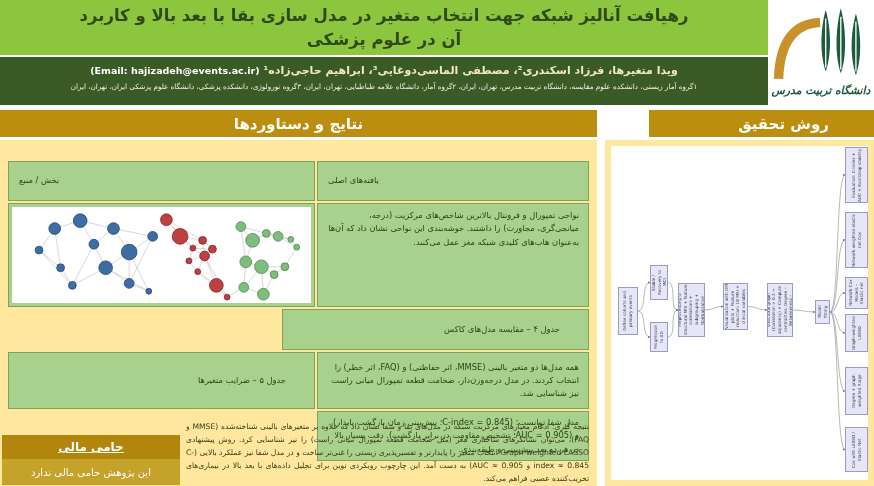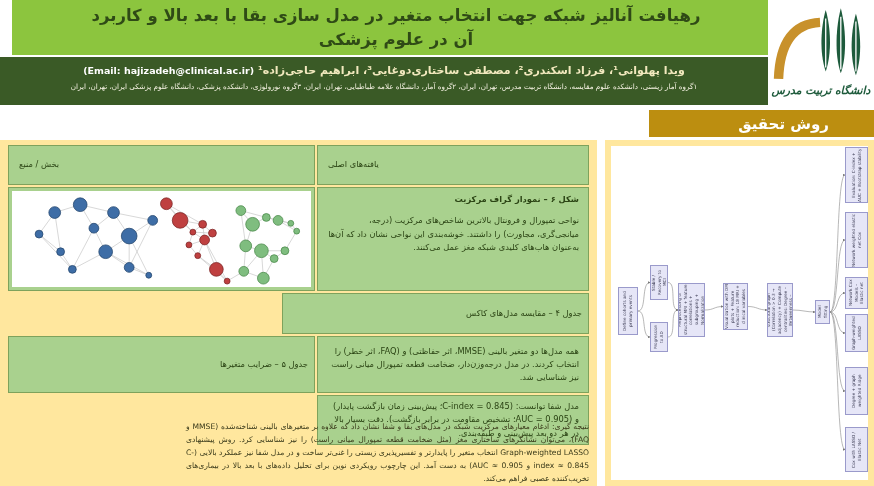--- a/index.html
+++ b/index.html
@@ -3,21 +3,21 @@
 <meta charset="utf-8">
 <style>
   html,body{margin:0;padding:0;background:#ffffff;}
   .poster{
     position:relative; width:874px; height:486px; overflow:hidden;
     font-family:"DejaVu Sans","Liberation Sans",sans-serif;
     background:#ffffff;
   }
   
   .title-band{
-    position:absolute; left:12px; top:0; width:768px; height:55px;
+    position:absolute; left:0; top:0; width:768px; height:55px;
     background:#8CC53E; display:flex; align-items:center; justify-content:center;
   }
   .title-band .title{
     direction:rtl; text-align:center; font-weight:bold; font-size:16.5px;
     line-height:1.45; color:#2F4A16; padding:0 70px;
   }
   .authors-band{
     position:absolute; left:0; top:57px; width:768px; height:48px;
     background:#3A5A26; color:#fff;
   }
@@ -47,29 +47,29 @@
   #method-panel{ left:605px; width:269px; }
   
   .rtable{ position:absolute; left:8px; top:5px; width:581px; direction:rtl; }
   .rrow{ display:flex; gap:2px; margin-bottom:2px; }
   .rcell{
     background:#A9D18E; border:1px solid #7EA25C; box-sizing:border-box;
     color:#2B4414; font-size:8.3px; line-height:1.6; direction:rtl;
   }
   .c-find{ width:272px; }
   .c-src{ width:307px; }
-  .hrow .rcell{ height:40px; display:flex; align-items:center; }
+  .hrow .rcell{ height:40px; display:flex; align-items:center;margin-top:16px; }
   .hrow .rcell span{ padding:0 10px; }
   .hrow .rcell{ direction:ltr; } 
   .cell-pad{ padding:5px 9px; text-align:right; }
   .row1 .rcell{ height:104px; }
   .row2 .rcell{ height:41px; display:flex; align-items:center; }
   .row3 .rcell{ height:57px; display:flex; align-items:center; }
   .row4 .rcell{ height:50px; display:flex; align-items:center; }
-  .src-label{ width:100%; text-align:right; padding:0 6px; }
+  .src-label{ width:100%; text-align:right; padding:0 28px; }
   .fig-box{
     position:relative; margin:3px; width:calc(100% - 6px); height:calc(100% - 6px);
     background:#ffffff; overflow:hidden;
   }
   .find-title{ font-weight:bold; margin-bottom:8px; }
   
   .conclusion{
     position:absolute; left:186px; top:274px; width:403px; direction:rtl;
     text-align:justify; font-size:7.6px; line-height:1.72; color:#3a3a1a;margin-top:6px;
   }
@@ -103,58 +103,60 @@
 <body>
 
 <div class="poster">
 
   <div class="title-band">
     <div class="title">رهیافت آنالیز شبکه جهت انتخاب متغیر در مدل سازی بقا با بعد بالا و کاربرد آن در علوم پزشکی</div>
   </div>
 
   <div class="authors-band">
     <div class="authors-line">
-      <span class="names">ویدا پهلوانی¹، فرزاد اسکندری²، مصطفی ساختاری‌دوغایی³، ابراهیم حاجی‌زاده¹</span>
-      <span class="email" dir="ltr">(Email: hajizadeh@clinical.ac.ir)</span>
+      <span class="names">ویدا متغیرها، فرزاد اسکندری²، مصطفی الماسی‌دوغایی³، ابراهیم حاجی‌زاده¹</span>
+      <span class="email" dir="ltr">(Email: hajizadeh@events.ac.ir)</span>
     </div>
     <div class="affil-line">۱گروه آمار زیستی، دانشکده علوم مقایسه، دانشگاه تربیت مدرس، تهران، ایران، ۲گروه آمار، دانشگاه علامه طباطبایی، تهران، ایران، ۳گروه نورولوژی، دانشکده پزشکی، دانشگاه علوم پزشکی ایران، تهران، ایران</div>
   </div>
 
   <div class="logo-area">
     <svg width="100" height="100" viewBox="0 0 106 105">
       <path d="M 8 80 Q 10 22 52 20" fill="none" stroke="#C8912B" stroke-width="10"></path>
       <path d="M 58 72 C 51 52 53 24 58 7 C 63 24 65 52 58 72 Z" fill="#1E5B3C"></path>
       <path d="M 74 74 C 67 54 69 24 74 5 C 79 24 81 54 74 74 Z" fill="#1E5B3C"></path>
       <path d="M 90 76 C 83 56 85 28 90 11 C 95 28 97 56 90 76 Z" fill="#1E5B3C"></path>
       <line x1="58" y1="16" x2="58" y2="68" stroke="#ffffff" stroke-width="1.4"></line>
       <line x1="74" y1="14" x2="74" y2="70" stroke="#ffffff" stroke-width="1.4"></line>
       <line x1="90" y1="19" x2="90" y2="72" stroke="#ffffff" stroke-width="1.4"></line>
       <text x="53" y="96" text-anchor="middle" font-size="11.5" font-weight="bold" fill="#1E5B3C" font-style="italic">دانشگاه تربیت مدرس</text>
     </svg>
   </div>
 
+  <div id="results-header" class="section-header">
+    <span>نتایج و دستاوردها</span>
+  </div>
   <div id="method-header" class="section-header">
     <span>روش تحقیق</span>
   </div>
 
   <div id="results-panel" class="panel">
 
     <div class="rtable">
       <div class="rrow hrow">
         <div class="rcell c-find">
           <span>یافته‌های اصلی</span>
         </div>
         <div class="rcell c-src">
           <span>بخش / منبع</span>
         </div>
       </div>
 
       <div class="rrow row1">
         <div class="rcell c-find cell-pad">
-          <div class="find-title">شکل ۶ – نمودار گراف مرکزیت</div>
           <div>نواحی تمپورال و فرونتال بالاترین شاخص‌های مرکزیت (درجه، میانجی‌گری، مجاورت) را داشتند. خوشه‌بندی این نواحی نشان داد که آن‌ها به‌عنوان هاب‌های کلیدی شبکه مغز عمل می‌کنند.</div>
         </div>
         <div class="rcell c-src" style="padding:0;">
           <div class="fig-box">
             <svg id="net-svg" width="100%" height="100%" viewBox="0 0 290 98" preserveAspectRatio="xMidYMid meet">
                 <g>
                   <line x1="20" y1="44" x2="36" y2="22" stroke="#c6c6c6" stroke-width="0.7"></line>
                   <line x1="20" y1="44" x2="42" y2="62" stroke="#c6c6c6" stroke-width="0.7"></line>
                   <line x1="20" y1="44" x2="54" y2="80" stroke="#c6c6c6" stroke-width="0.7"></line>
                   <line x1="36" y1="22" x2="62" y2="14" stroke="#c6c6c6" stroke-width="0.7"></line>
@@ -276,20 +278,26 @@
 
       <div class="rrow row4">
         <div class="rcell c-find">
           <div class="cell-pad">مدل شفا توانست: (C-index = 0.845؛ پیش‌بینی زمان بازگشت پایدار) و (AUC = 0.905؛ تشخیص مقاومت در برابر بازگشت). دقت بسیار بالا در هر دو بعد پیش‌بینی و طبقه‌بندی.</div>
         </div>
       </div>
     </div>
 
     <div class="conclusion">نتیجه گیری: ادغام معیارهای مرکزیت شبکه در مدل‌های بقا و شفا نشان داد که علاوه بر متغیرهای بالینی شناخته‌شده (MMSE و FAQ)، می‌توان نشانگرهای ساختاری مغز (مثل ضخامت قطعه تمپورال میانی راست) را نیز شناسایی کرد. روش پیشنهادی Graph-weighted LASSO انتخاب متغیر را پایدارتر و تفسیرپذیری زیستی را غنی‌تر ساخت و در مدل شفا نیز عملکرد بالایی (C-index ≈ 0.845 و AUC ≈ 0.905) به دست آمد. این چارچوب رویکردی نوین برای تحلیل داده‌های با بعد بالا در بیماری‌های تخریب‌کننده عصبی فراهم می‌کند.</div>
 
+    <div class="funding">
+      <div class="fhead">
+        <span>حامی مالی</span>
+      </div>
+      <div class="fbody">این پژوهش حامی مالی ندارد</div>
+    </div>
   </div>
 
   <div id="method-panel" class="panel">
     <div class="flow-canvas" id="flow-canvas">
       <svg class="flow-edges" id="flow-edges" width="257" height="334" viewBox="0 0 257 334">
         <defs>
           <marker id="arr" viewBox="0 0 6 6" refX="5" refY="3" markerWidth="4" markerHeight="4" orient="auto">
             <path d="M0,0 L6,3 L0,6 Z" fill="#777777"></path>
           </marker>
         </defs>

